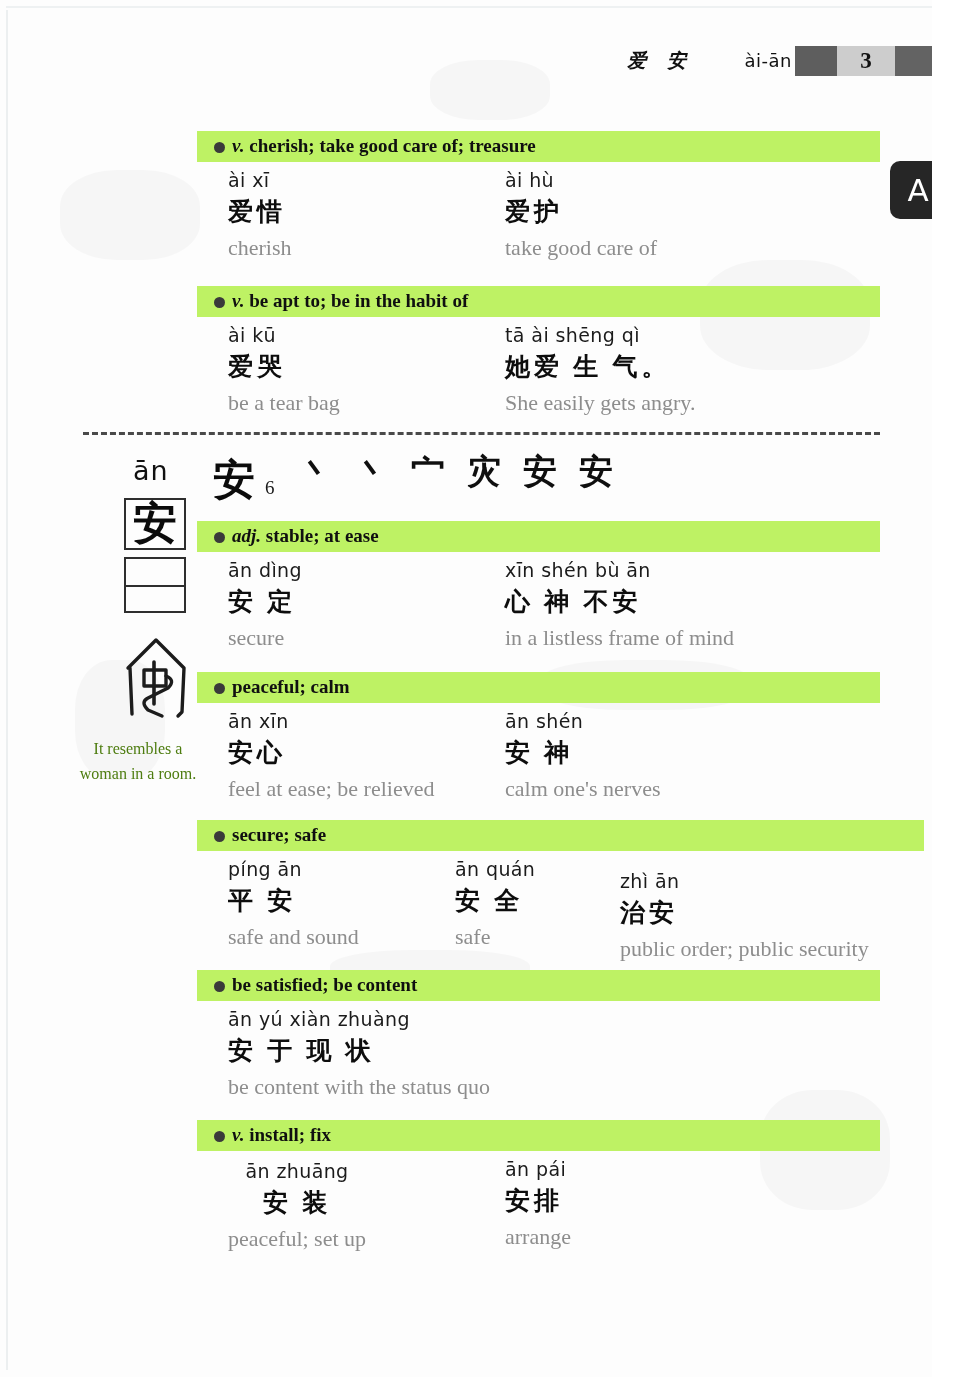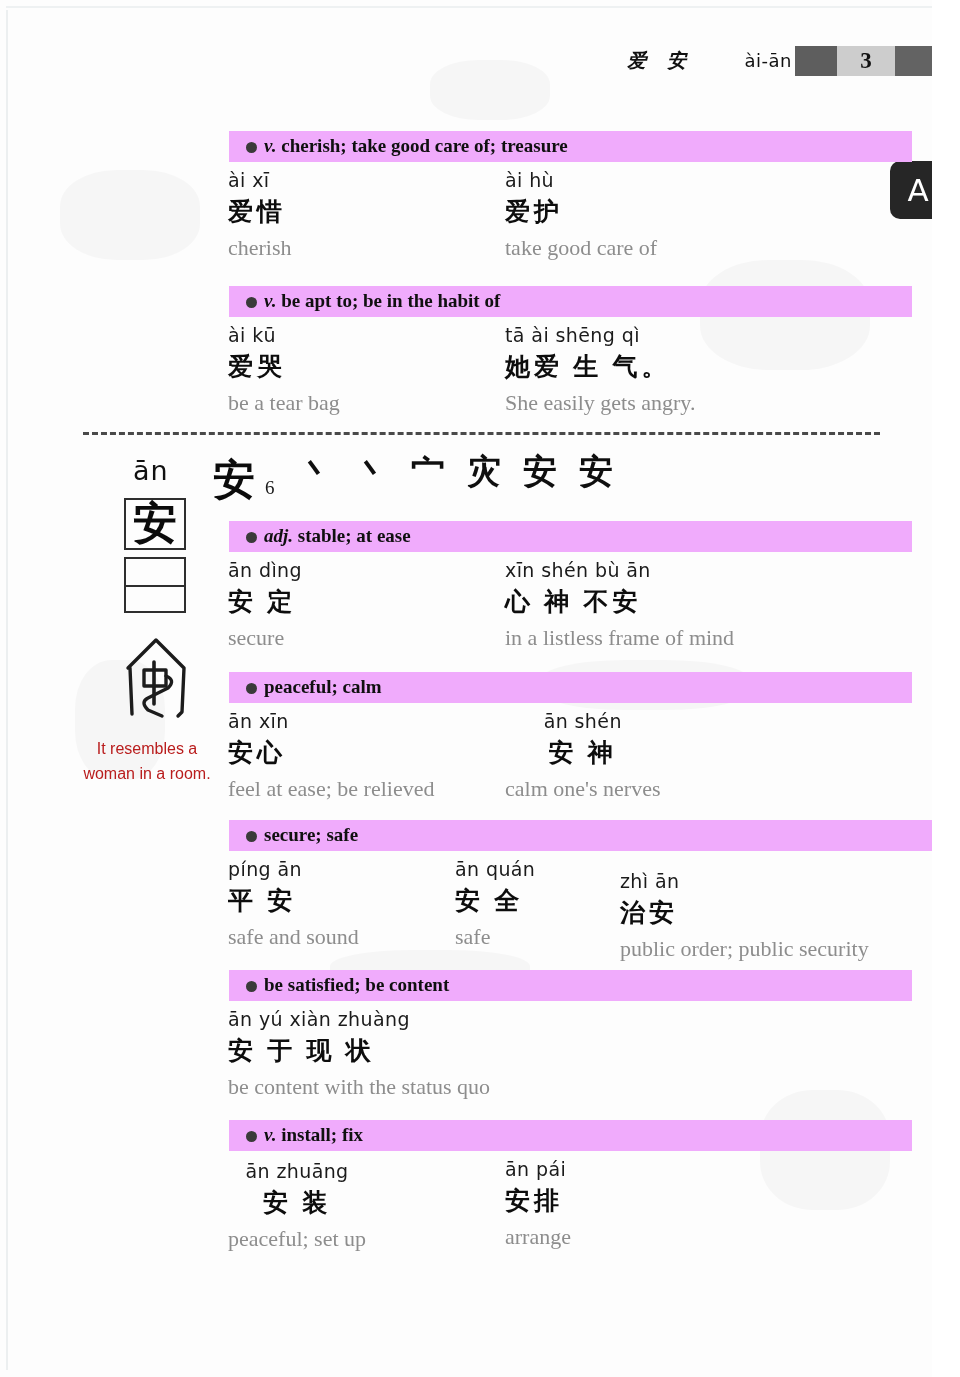--- a/index.html
+++ b/index.html
@@ -94,22 +94,21 @@
     text-align: center;
     letter-spacing: 0;
   }
 
   
   .band {
     position: absolute;
     left: 197px;
     width: 683px;
     height: 31px;
-    background: #f0abfc;
-    margin-left: 32px;
+    background: #bef264;
   }
   .band .bullet {
     position: absolute;
     left: 17px; top: 11px;
     width: 11px; height: 11px;
     border-radius: 50%;
     background: #3a3a3a;
   }
   .band .band-label {
     position: absolute;
@@ -236,25 +235,24 @@
   .pictograph {
     position: absolute;
     left: 118px; top: 632px;
     width: 76px; height: 96px;
   }
   .origin-note {
     position: absolute;
     left: 72px; top: 736px;
     width: 132px;
     text-align: center;
-    font-family: Liberation Sans, sans-serif;
+    font-family: Liberation Serif, serif;
     font-size: 16px;
     line-height: 25px;
-    color: #b91c1c;
-    margin-left: 9px;
+    color: #4d7c0f;
   }
 
   
   .smudge {
     position: absolute;
     background: #000;
     opacity: 0.028;
     border-radius: 40%;
     pointer-events: none;
   }
@@ -332,21 +330,21 @@
       </div>
       <div class="band" style="top: 672px;">
         <div class="bullet"></div>
         <div class="band-label"><span>peaceful; calm</span></div>
       </div>
       <div class="entry" style="left: 228px; top: 710px;">
         <div class="pinyin">ān xīn</div>
         <div class="hanzi">安心</div>
         <div class="gloss">feel at ease; be relieved</div>
       </div>
-      <div class="entry" style="left: 505px; top: 710px; text-align: center;">
+      <div class="entry" style="left: 505px; top: 710px;">
         <div class="pinyin">ān shén</div>
         <div class="hanzi">安 神</div>
         <div class="gloss">calm one's nerves</div>
       </div>
       <div class="band" style="top: 820px; padding-left: 44px;">
         <div class="bullet"></div>
         <div class="band-label"><span>secure; safe</span></div>
       </div>
       <div class="entry" style="left: 228px; top: 858px;">
         <div class="pinyin">píng ān</div>

